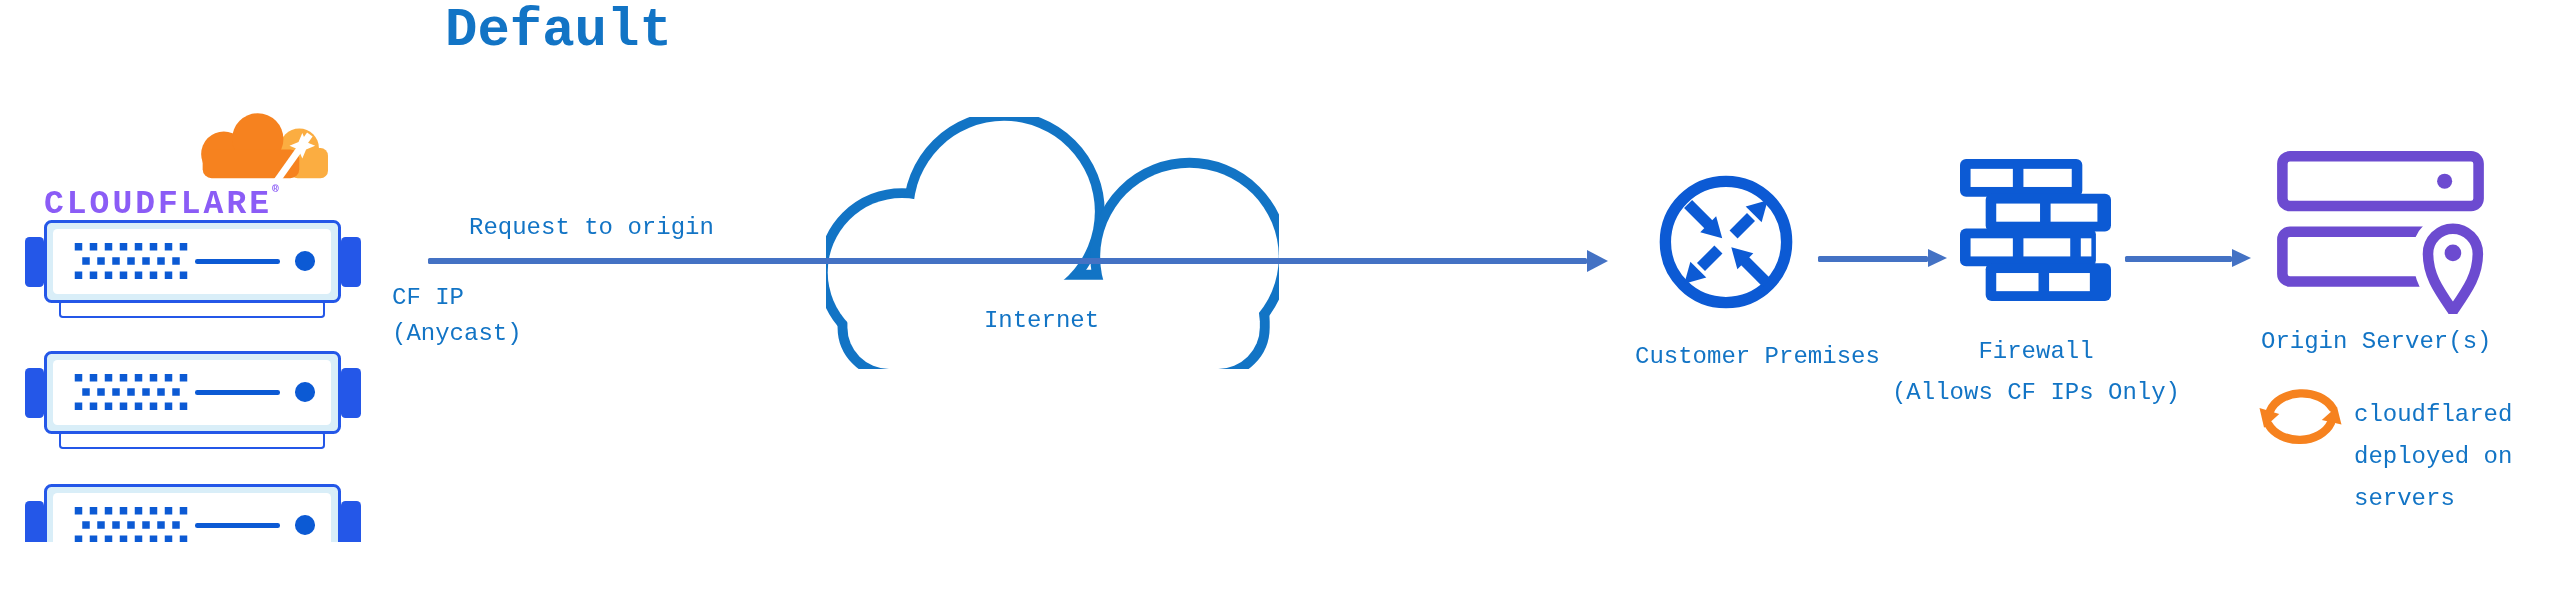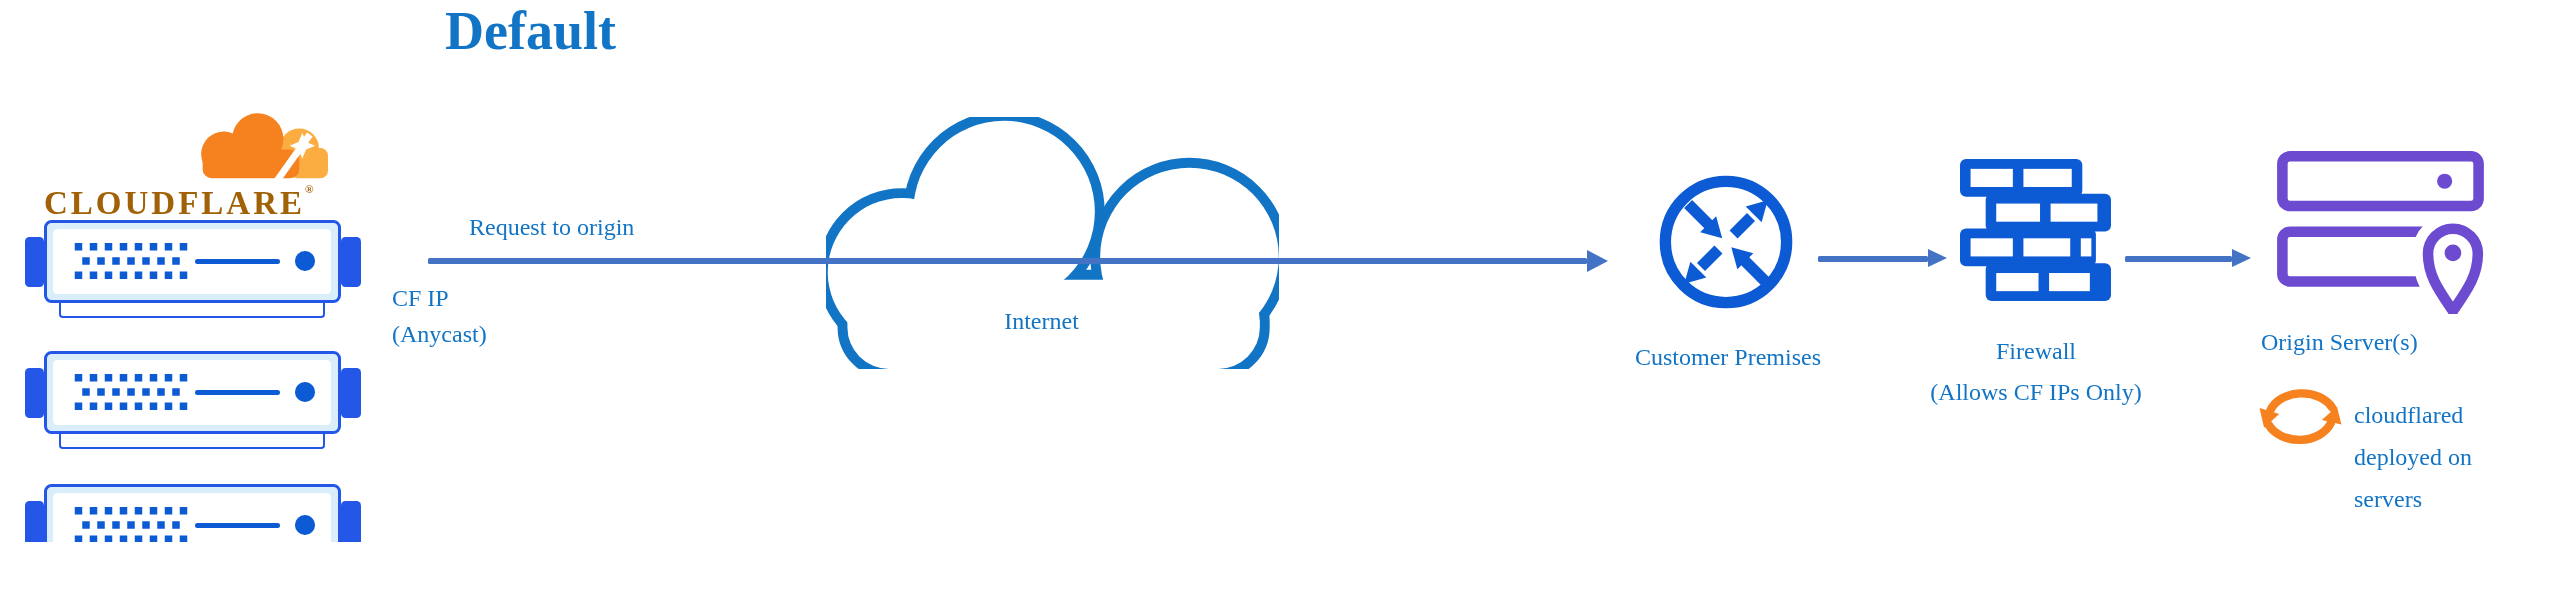--- a/index.html
+++ b/index.html
@@ -1,35 +1,35 @@
 <!DOCTYPE html>
 <html style="font-size:12px"><head>
 <meta charset="utf-8">
 <style>
   html,body{margin:0;padding:0;background:#fff;}
   #canvas{
     position:relative;width:2576px;height:542px;background:#ffffff;overflow:hidden;
-    font-family:Liberation Serif, serif;
+    font-family:Liberation Mono, monospace;
   }
   .abs{position:absolute;}
   
   .title{
     left:445px;top:0px;font-size:54px;font-weight:600;color:#1274C5;letter-spacing:0;
   }
   .lbl{color:#1274C5;font-size:24px;font-weight:500;line-height:42px;white-space:nowrap;}
   .request-label{left:469px;top:210px;line-height:35px;}
   .cfip-label{left:392px;top:280px;line-height:36px;}
   .internet-label{left:826px;top:300px;width:431px;text-align:center;}
   .cpe-label{left:1635px;top:336px;}
   .fw-label{left:1877px;top:331px;width:318px;text-align:center;line-height:41px;}
   .origin-label{left:2261px;top:321px;}
   .cloudflared-label{left:2354px;top:394px;}
   
   .wordmark{
-    left:44px;top:183px;font-size:33px;font-weight:800;color:#a16207;
+    left:44px;top:183px;font-size:33px;font-weight:800;color:#8b5cf6;
     letter-spacing:3px;white-space:nowrap;
   }
   .wordmark sup{font-size:11.4px;letter-spacing:0;vertical-align:21px;}
   
   .server{width:360px;height:100px;}
   .server .tray{position:absolute;left:36px;top:80px;width:262px;height:14.4px;
     background:#fff;border:2.3px solid #2457E8;border-radius:3.8px;}
   .server .tab{position:absolute;top:16.6px;width:19.7px;height:50px;background:#2457E8;border-radius:4.5px;}
   .server .tab.l{left:1.5px;} .server .tab.r{left:318px;}
   .server .sbox{position:absolute;left:21px;top:0;width:297px;height:83px;box-sizing:border-box;

